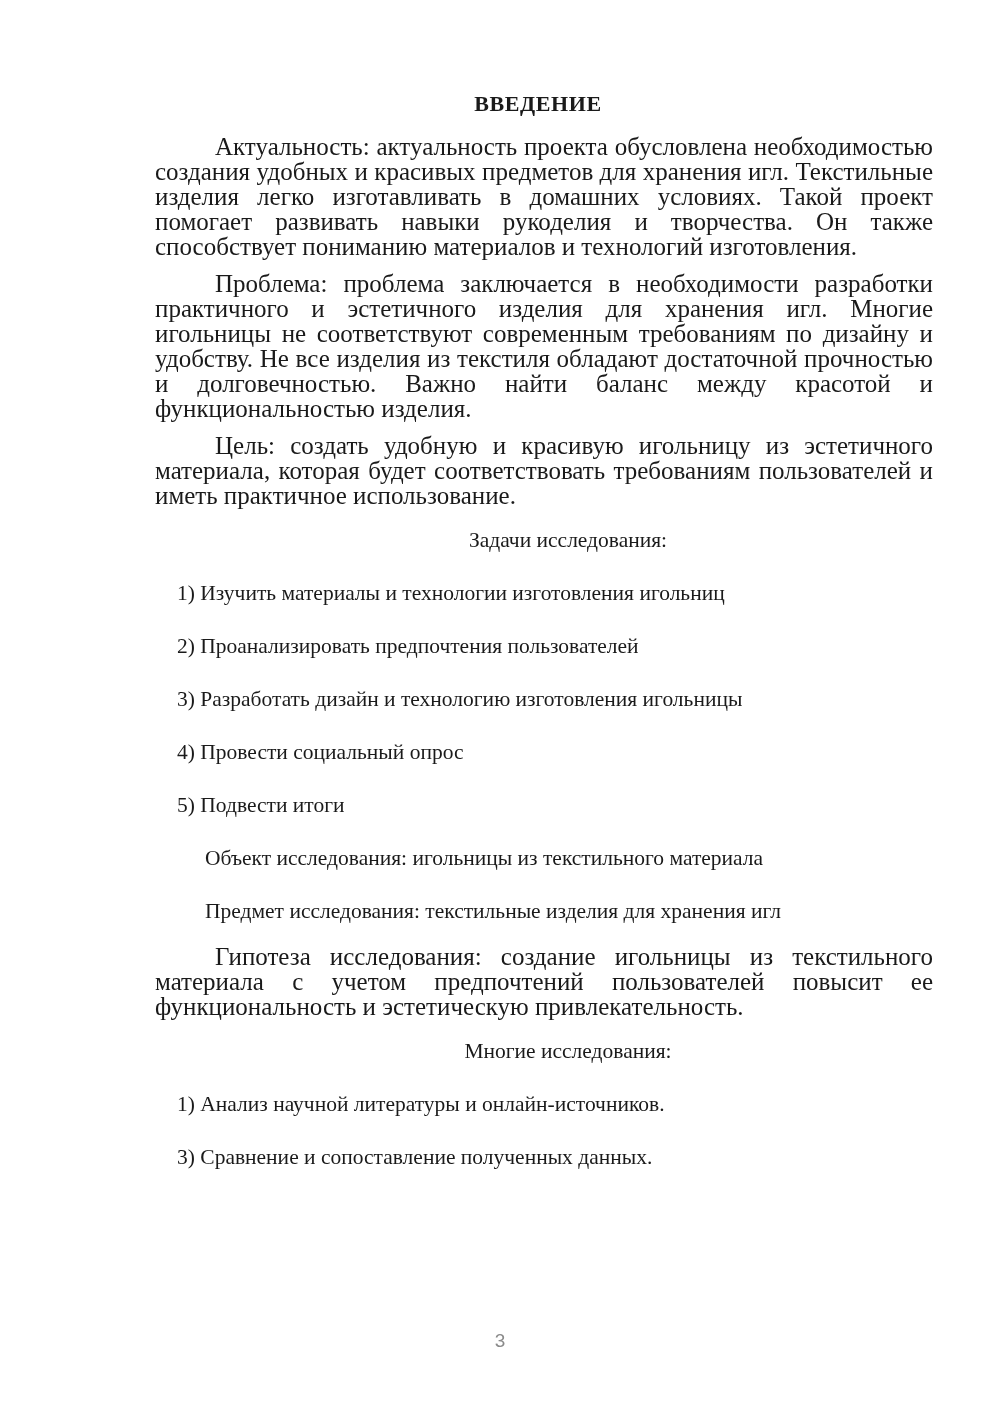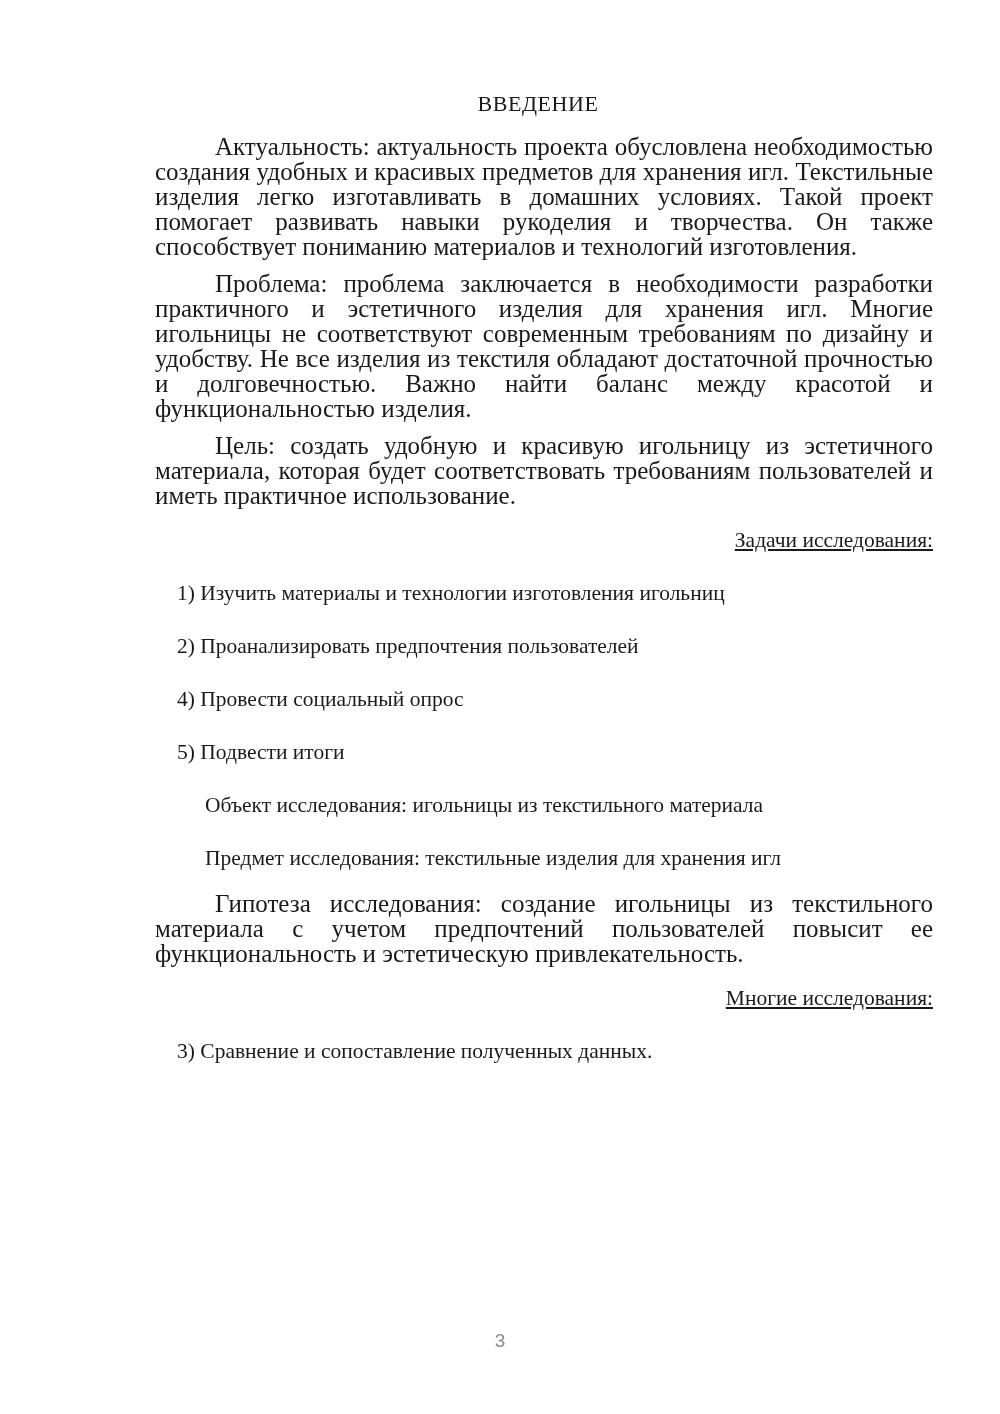--- a/index.html
+++ b/index.html
@@ -20,42 +20,41 @@
   }
   .content {
     position: absolute;
     left: 143px;
     top: 88px;
     width: 790px;
   }
   .doc-title {
     text-align: center;
     font-size: 22px;
-    font-weight: normal;
+    font-weight: bold;
     letter-spacing: 0.6px;
     line-height: 32px;
     margin: 0 0 14px 0;
   }
   .para {
     font-size: 25px;
     line-height: 25px;
     text-align: justify;
     text-justify: inter-word;
     text-indent: 60px;
     margin: 0 0 12px 12px;
     hyphens: none;
   }
   .para:last-child { margin-bottom: 0; }
   .heading-line {
     font-size: 21.5px;
     line-height: 41px;
-    text-align: right;
+    text-align: center;
     text-indent: 60px;
     margin: 0 0 12px 0;
-    text-decoration: underline;
   }
   .sub-line {
     font-size: 21.5px;
     line-height: 41px;
     text-align: left;
     text-indent: 62px;
     margin: 8px 0 12px 0;
   }
   .list {
     list-style: none;
@@ -95,33 +94,35 @@
 
     <p class="para">Проблема: проблема заключается в необходимости разработки практичного и эстетичного изделия для хранения игл. Многие игольницы не соответствуют современным требованиям по дизайну и удобству. Не все изделия из текстиля обладают достаточной прочностью и долговечностью. Важно найти баланс между красотой и функциональностью изделия.</p>
 
     <p class="para">Цель: создать удобную и красивую игольницу из эстетичного материала, которая будет соответствовать требованиям пользователей и иметь практичное использование.</p>
 
     <p class="heading-line">Задачи исследования:</p>
 
     <ul class="list">
       <li class="list-item">1) Изучить материалы и технологии изготовления игольниц</li>
       <li class="list-item">2) Проанализировать предпочтения пользователей</li>
+      <li class="list-item">3) Разработать дизайн и технологию изготовления игольницы</li>
       <li class="list-item">4) Провести социальный опрос</li>
       <li class="list-item">5) Подвести итоги</li>
     </ul>
 
     <p class="sub-line">Объект исследования: игольницы из текстильного материала</p>
 
     <p class="sub-line">Предмет исследования: текстильные изделия для хранения игл</p>
 
     <p class="para">Гипотеза исследования: создание игольницы из текстильного материала с учетом предпочтений пользователей повысит ее функциональность и эстетическую привлекательность.</p>
 
     <p class="heading-line">Многие исследования:</p>
 
     <ul class="list">
+      <li class="list-item">1) Анализ научной литературы и онлайн-источников.</li>
       <li class="list-item">3) Сравнение и сопоставление полученных данных.</li>
 
     </ul>
 
   </div>
 
   <div class="page-number">3</div>
 
 </div>
 

